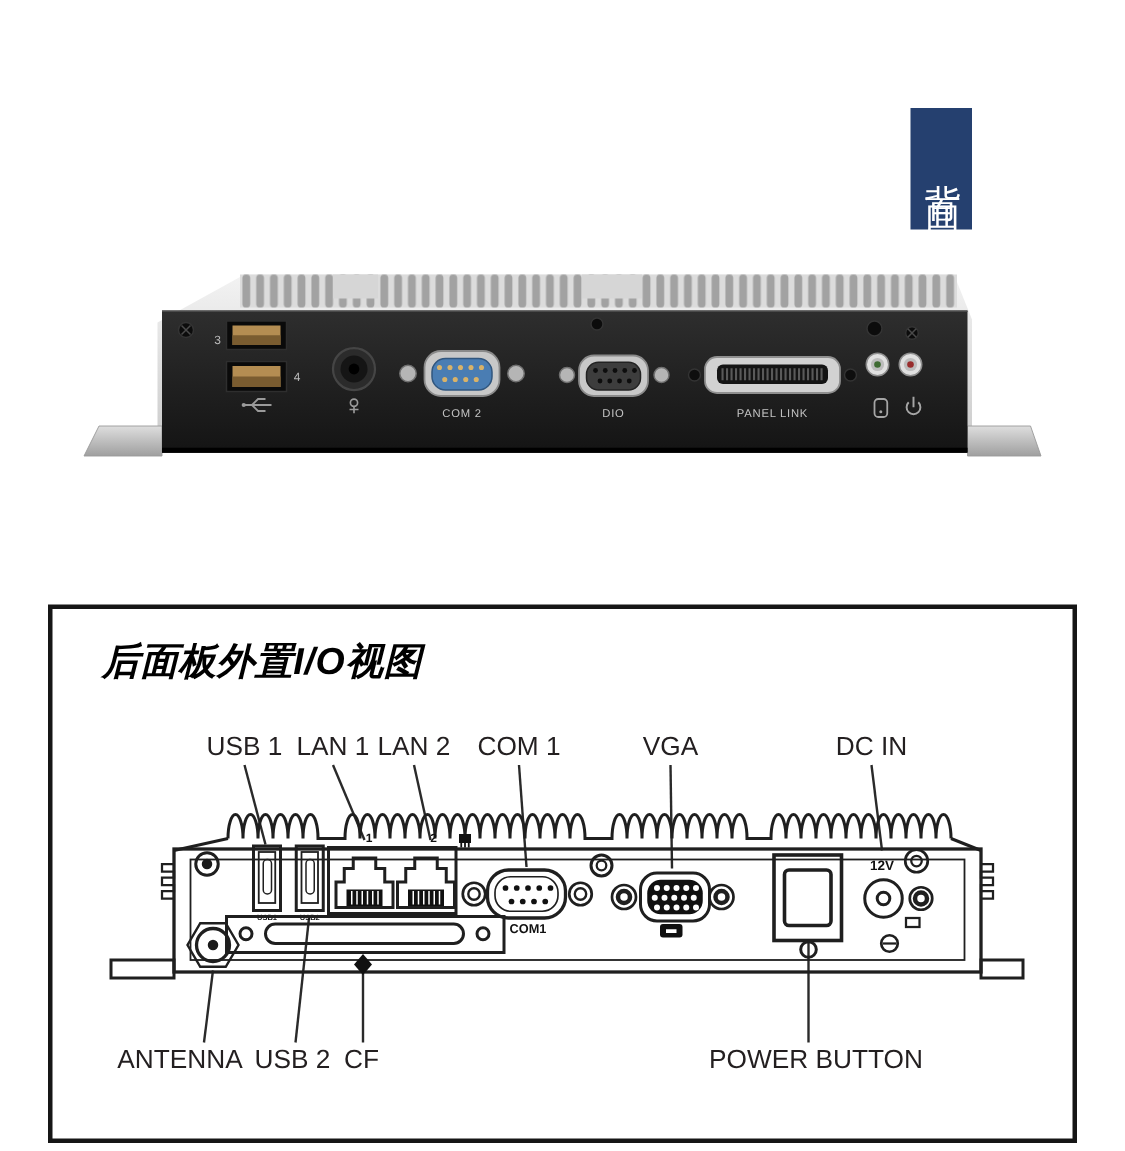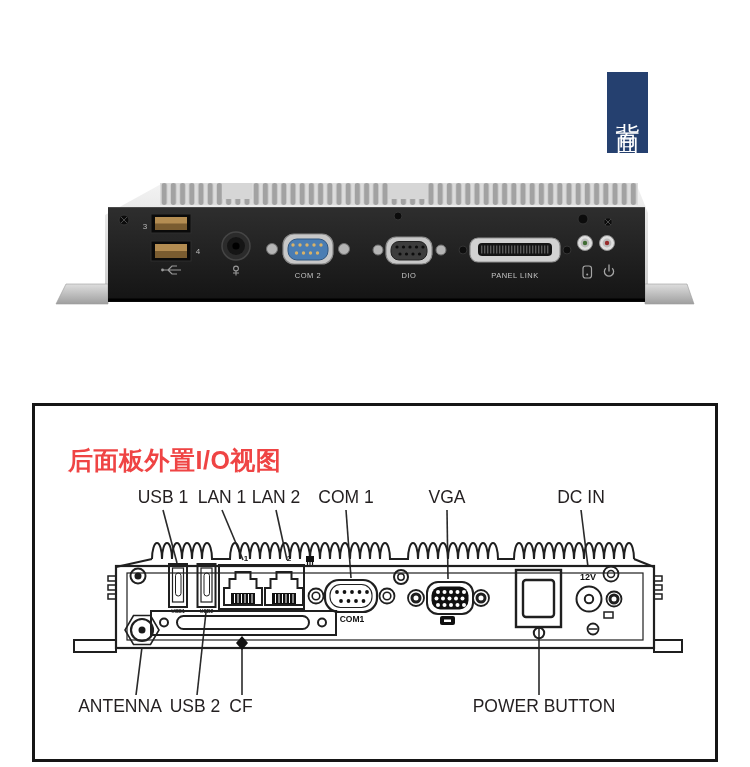--- a/index.html
+++ b/index.html
@@ -5,22 +5,22 @@
   html,body{margin:0;padding:0;background:#ffffff;}
   .page{position:relative;width:750px;height:767px;background:#ffffff;overflow:hidden;
         font-family:"Liberation Sans",sans-serif;}
   .badge{position:absolute;left:607px;top:72px;width:41px;height:81px;background:#25406f;
          color:#ffffff;display:flex;align-items:center;justify-content:center;
          writing-mode:vertical-rl;text-orientation:upright;font-size:24px;letter-spacing:9px;
          font-weight:500;}
   .photo-wrap{position:absolute;left:0;top:160px;width:750px;height:160px;}
   .diagram-box{position:absolute;left:32px;top:403px;width:680px;height:353px;
                border:3px solid #161616;background:#ffffff;}
-  .diagram-title{position:absolute;left:68px;top:444px;font-size:25px;font-weight:bold;
-                 color:#ef4444;letter-spacing:.5px;}
+  .diagram-title{position:absolute;left:68px;top:424px;font-size:25px;font-weight:bold;
+                 color:#000000;letter-spacing:.5px;font-style:italic;}
   svg{position:absolute;}
   svg text{font-family:"Liberation Sans",sans-serif;}
 </style>
 </head>
 <body>
 
 <div class="page">
 
   <div class="badge">背面</div>
 

